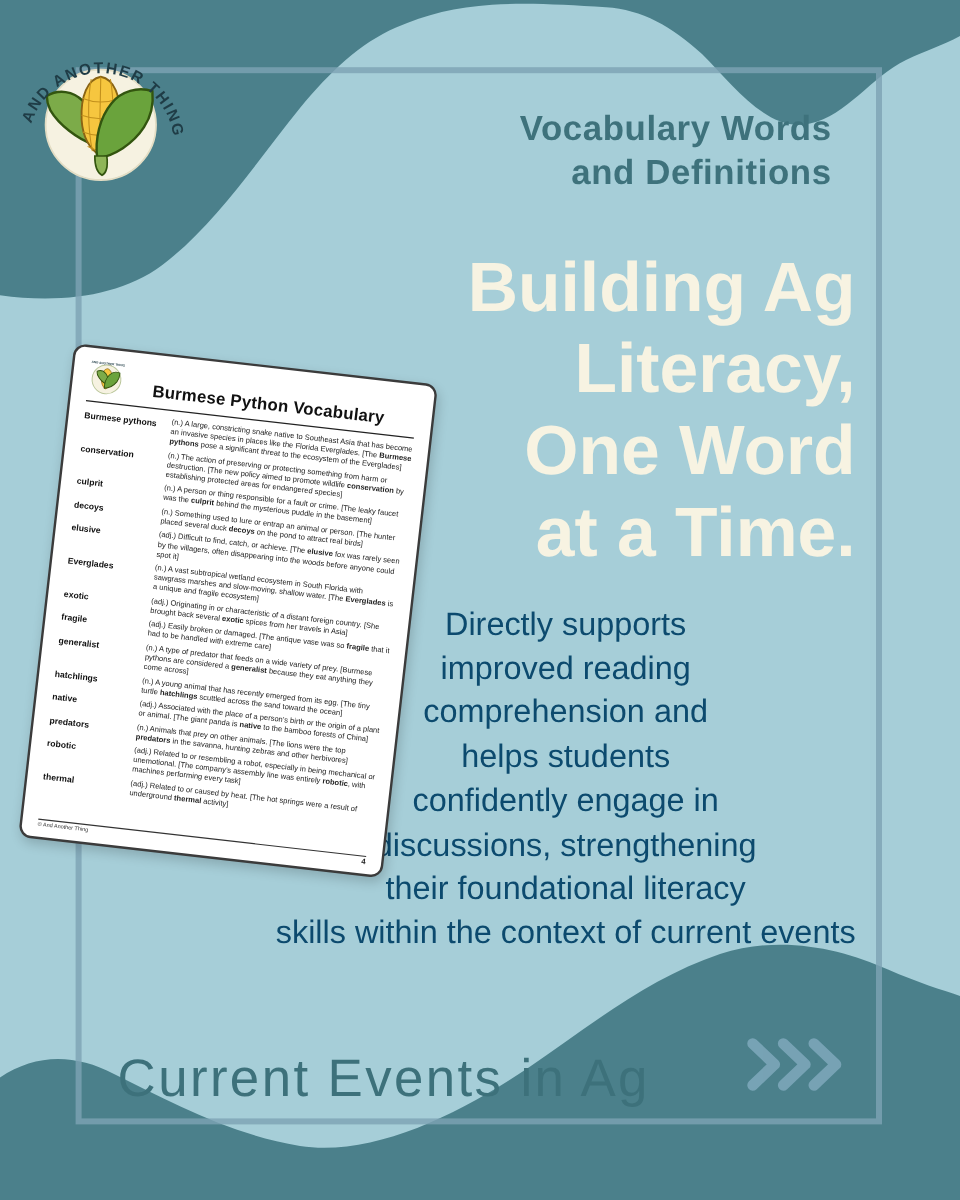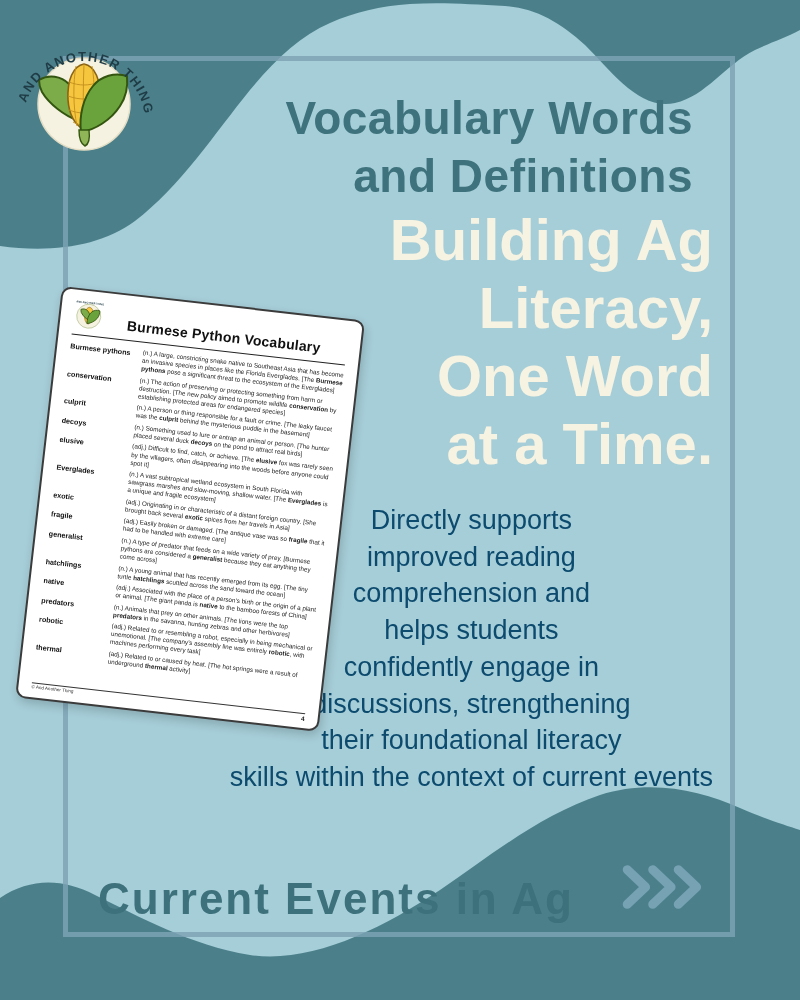--- a/index.html
+++ b/index.html
@@ -10,37 +10,37 @@
   }
   .bg-svg{position:absolute;left:0;top:0;z-index:0;}
   .frame{
     position:absolute;left:63px;top:56px;width:672px;height:881px;
     border:5px solid rgba(125,163,180,0.8);
     box-sizing:border-box;z-index:2;
   }
   .brand-logo{position:absolute;left:8px;top:10px;z-index:6;}
   .kicker{
     position:absolute;right:107px;top:90px;z-index:3;
-    font-size:46px;font-weight:700;color:#3e727c;
+    font-size:29px;font-weight:700;color:#3e727c;
     text-align:right;line-height:1.25;white-space:pre-line;
     letter-spacing:0.5px;
   }
   .big-title{
     position:absolute;right:87px;top:206px;z-index:3;
     font-size:58px;font-weight:700;color:#f7f3e2;
     text-align:right;line-height:1.17;white-space:pre-line;
   }
   .description{
     position:absolute;right:87px;top:502px;z-index:3;
     font-size:27px;color:#0c4a6e;
     text-align:center;line-height:1.36;white-space:pre-line;
   }
   .series-title{
     position:absolute;left:98px;top:874px;z-index:3;
-    font-size:44px;font-weight:700;color:#3d717b;
+    font-size:44px;font-weight:400;color:#3d717b;
     letter-spacing:2px;
   }
   .chevrons{position:absolute;left:620px;top:862px;z-index:3;}
   
   .paper{
     position:absolute;left:62px;top:286px;width:305px;height:414px;z-index:5;
     background:#ffffff;border:2.5px solid #3b3b3b;border-radius:10px;
     transform:rotate(6.5deg);transform-origin:top left;
     box-sizing:border-box;padding:8px 13px 6px 13px;
     box-shadow:2px 4px 10px rgba(0,0,0,0.18);

